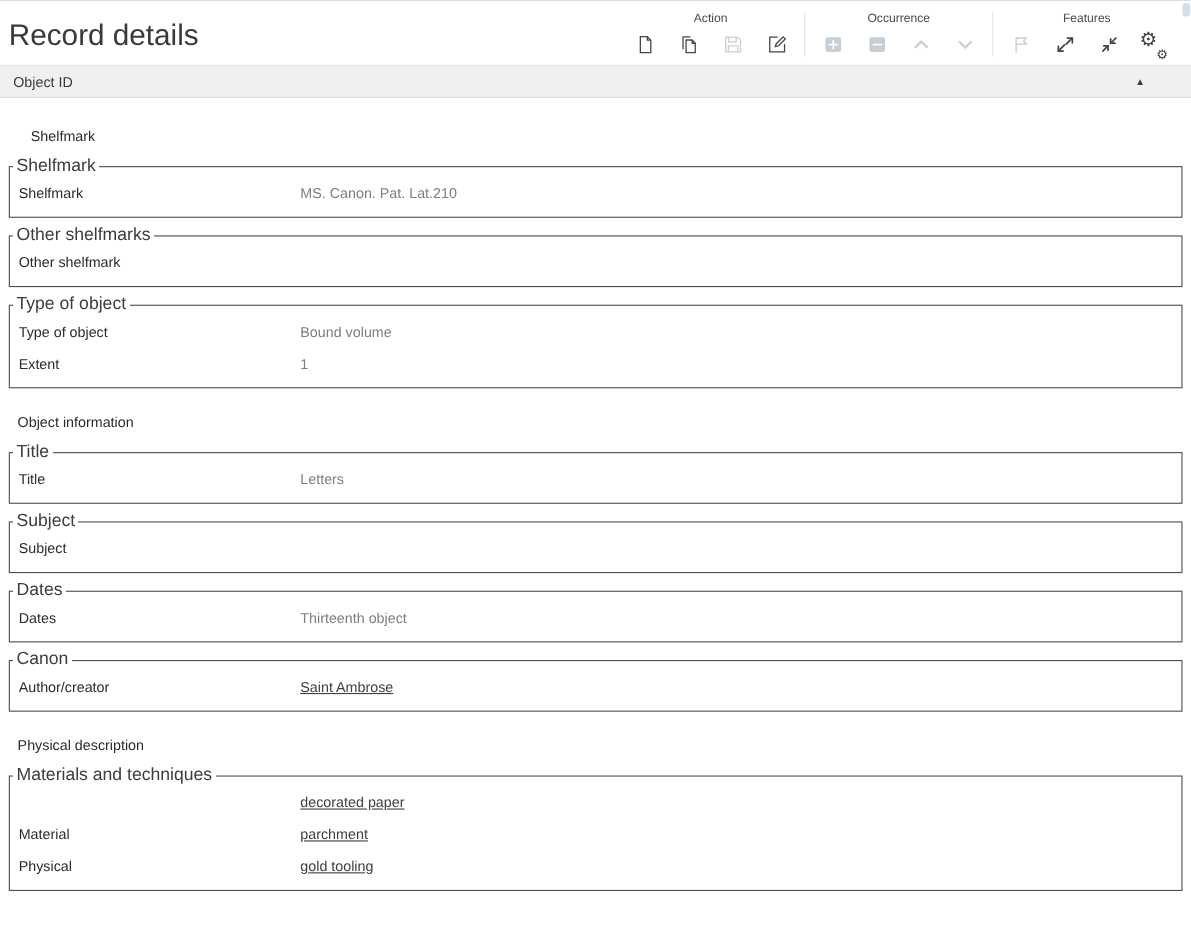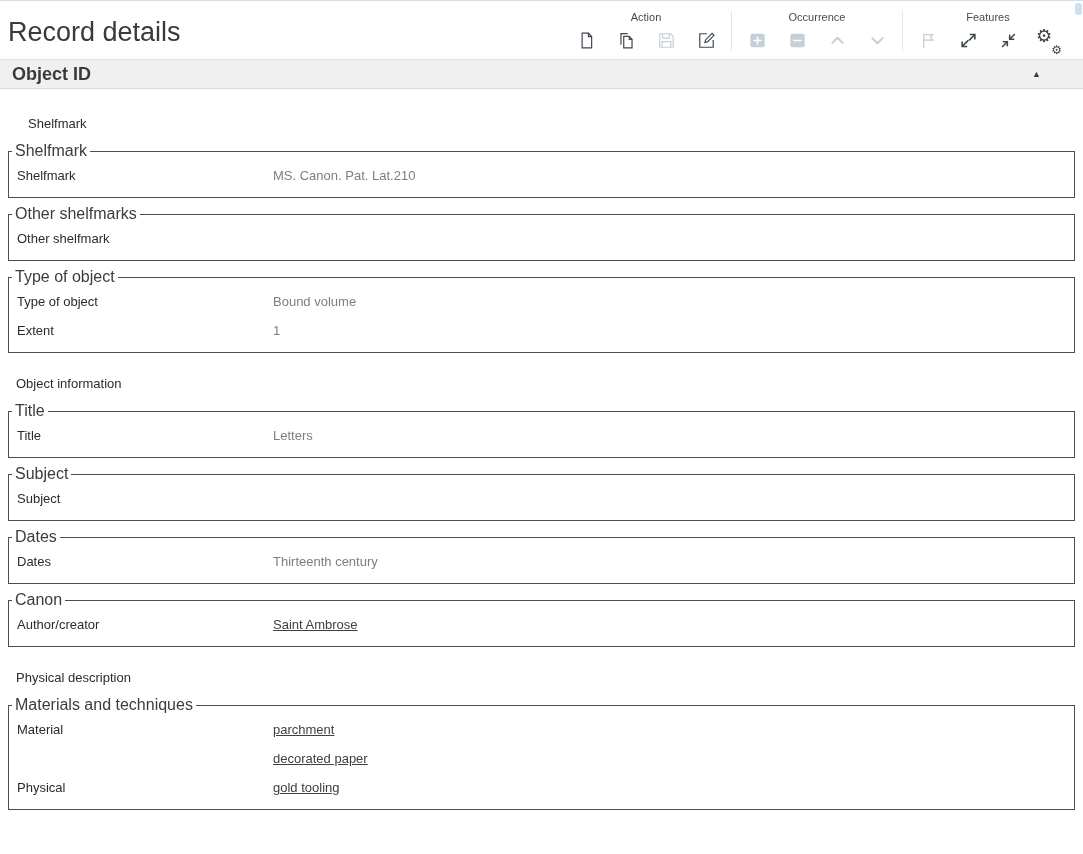--- a/index.html
+++ b/index.html
@@ -22,21 +22,21 @@
   .tb-btn svg { width:19px; height:19px; display:block; }
   .icon-wrap { display:flex; align-items:center; justify-content:center; width:100%; height:100%; }
   .gears { position:relative; display:inline-block; width:22px; height:22px; }
   .gear-b { position:absolute; left:-1px; top:-4px; font-size:18px; line-height:22px; }
   .gear-s { position:absolute; right:-3px; bottom:-5px; font-size:12px; line-height:12px; }
 
   
   .section-bar { height:30px; background:#f0f0f0; border-top:1px solid #e3e3e3;
                  border-bottom:1px solid #dbdbdb; display:flex; align-items:center;
                  justify-content:space-between; padding:0 14px 0 12px; }
-  .section-bar-title { font-size:18px; color:#3a3a3a;font-weight:bold; }
+  .section-bar-title { font-size:13px; color:#3a3a3a; }
   .collapse-caret { font-size:9px; color:#3a3a3a; cursor:pointer; margin-right:28px;
                     background:none; border:none; }
 
   
   .content { padding:4px 8px 0 8px; }
   .group-heading { font-size:13px; color:#2b2b2b; margin:23px 0 11px 8px; }
   .group-heading.indent { margin-left:20px; }
   fieldset.field-group { border:1px solid #4d4d4d; margin:0 0 7px 0; padding:1px 0 7px 0; }
   fieldset.field-group legend { font-size:16px; color:#3c3c3c; margin-left:3px; padding:0 3px; font-weight:400; }
   .field-row { display:flex; min-height:29px; align-items:center; }
@@ -217,42 +217,42 @@
         <legend>Subject</legend>
         <div class="field-row">
           <div class="field-label">Subject</div>
           <div class="field-value"></div>
         </div>
       </fieldset>
       <fieldset class="field-group">
         <legend>Dates</legend>
         <div class="field-row">
           <div class="field-label">Dates</div>
-          <div class="field-value">Thirteenth century</div>
+          <div class="field-value">Thirteenth object</div>
         </div>
       </fieldset>
       <fieldset class="field-group">
         <legend>Canon</legend>
         <div class="field-row">
           <div class="field-label">Author/creator</div>
           <div class="field-value"><a href="#" class="value-link">Saint Ambrose</a></div>
         </div>
       </fieldset>
       <div class="group-heading">Physical description</div>
       <fieldset class="field-group">
         <legend>Materials and techniques</legend>
         <div class="field-row">
+          <div class="field-label"></div>
+          <div class="field-value"><a href="#" class="value-link">decorated paper</a></div>
+        </div>
+        <div class="field-row">
           <div class="field-label">Material</div>
           <div class="field-value"><a href="#" class="value-link">parchment</a></div>
         </div>
         <div class="field-row">
-          <div class="field-label"></div>
-          <div class="field-value"><a href="#" class="value-link">decorated paper</a></div>
-        </div>
-        <div class="field-row">
           <div class="field-label">Physical</div>
           <div class="field-value"><a href="#" class="value-link">gold tooling</a></div>
         </div>
       </fieldset>
     </div>
 
   <div class="scroll-thumb"></div>
 </div>
 
 </body></html>

